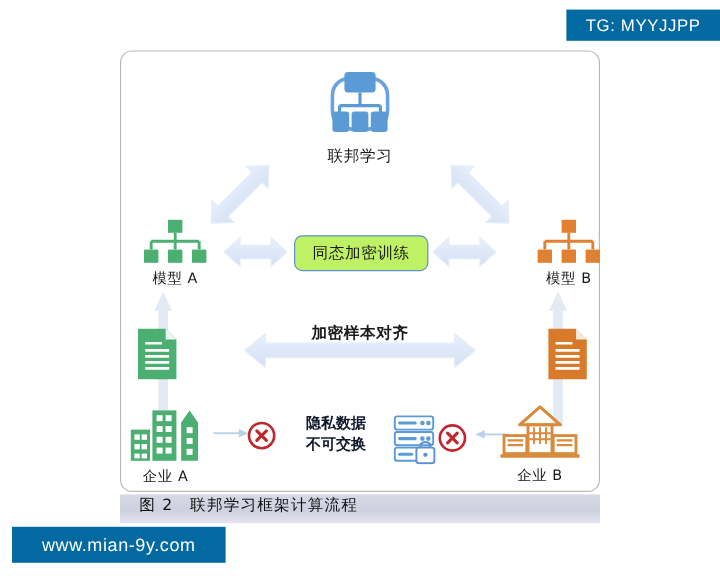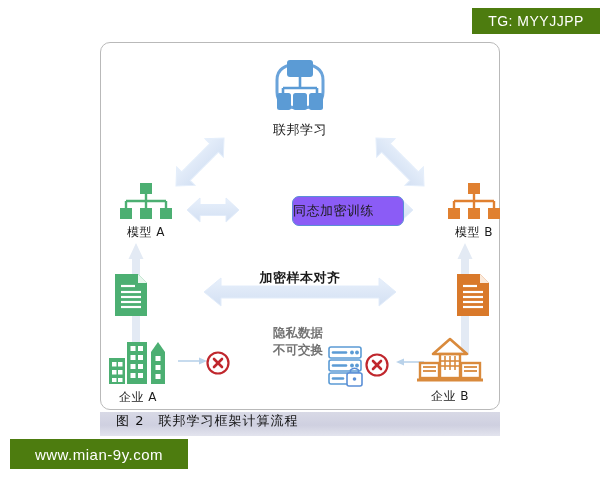--- a/index.html
+++ b/index.html
@@ -11,21 +11,21 @@
     width: 600px;
     height: 480px;
     position: relative;
     overflow: hidden;
     font-family: "DejaVu Sans", "Liberation Sans", sans-serif;
   }
 
   
   .badge {
     position: absolute;
-    background: #4d7c0f;
+    background: #0369a1;
     color: #ffffff;
     font-family: "Liberation Sans", sans-serif;
     letter-spacing: .5px;
     display: flex;
     align-items: center;
     justify-content: center;
   }
   #tg-badge {
     top: 8px;
     right: 0px;
@@ -97,25 +97,24 @@
 
   
   #center-box {
     position: absolute;
     left: 245px;
     top: 196px;
     width: 110px;
     height: 28px;
     border: 1.4px solid #5b8fd6;
     border-radius: 7px;
-    background: #8b5cf6;
+    background: #bef264;
     display: flex;
     align-items: center;
-    justify-content: flex-start;
-    margin-left: 47px;
+    justify-content: center;
   }
   #center-box-text {
     font-size: 13px;
     color: #1b1b1b;
     letter-spacing: .5px;
   }
 
   
   #align-label {
     position: absolute;
@@ -126,25 +125,25 @@
     font-size: 13px;
     color: #1b1b1b;
     font-weight: bold;
     letter-spacing: .5px;
   }
 
   
   #privacy-text {
     position: absolute;
     left: 237px;
-    top: 324px;
+    top: 344px;
     width: 86px;
-    text-align: right;
+    text-align: center;
     font-size: 12.5px;
-    color: #737373;
+    color: #0f172a;
     line-height: 17px;
     font-weight: bold;
   }
 
   
   #doc-a-node { left: 113px; top: 272px; }
   #doc-b-node { left: 455px; top: 272px; }
 
   
   #ent-a-node { left: 95px; top: 340px; width: 86px; }

